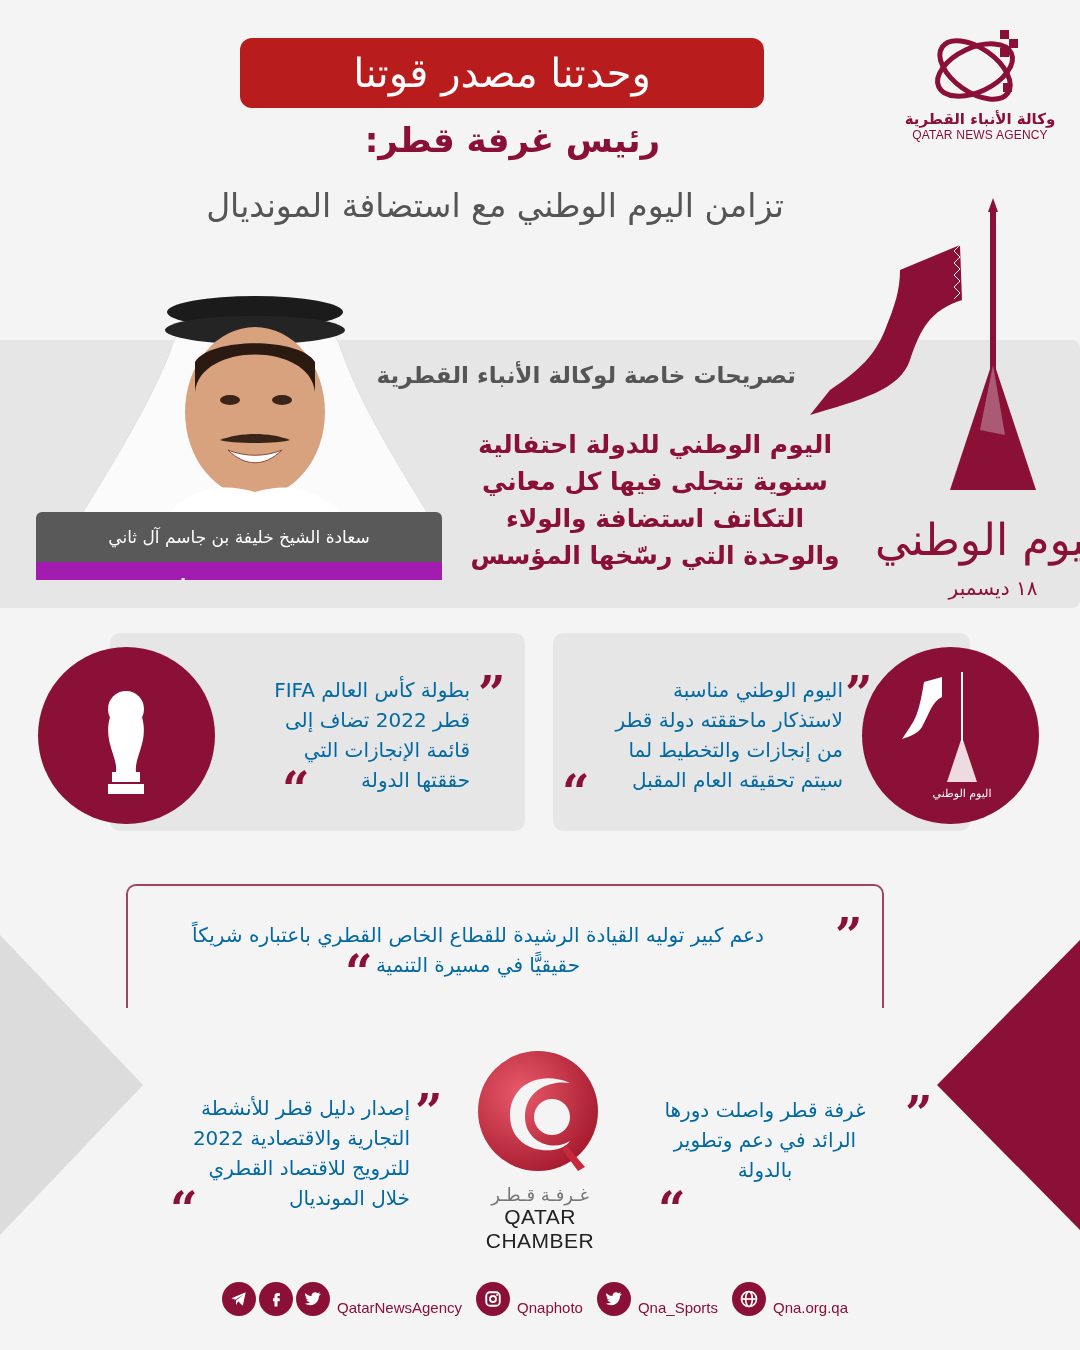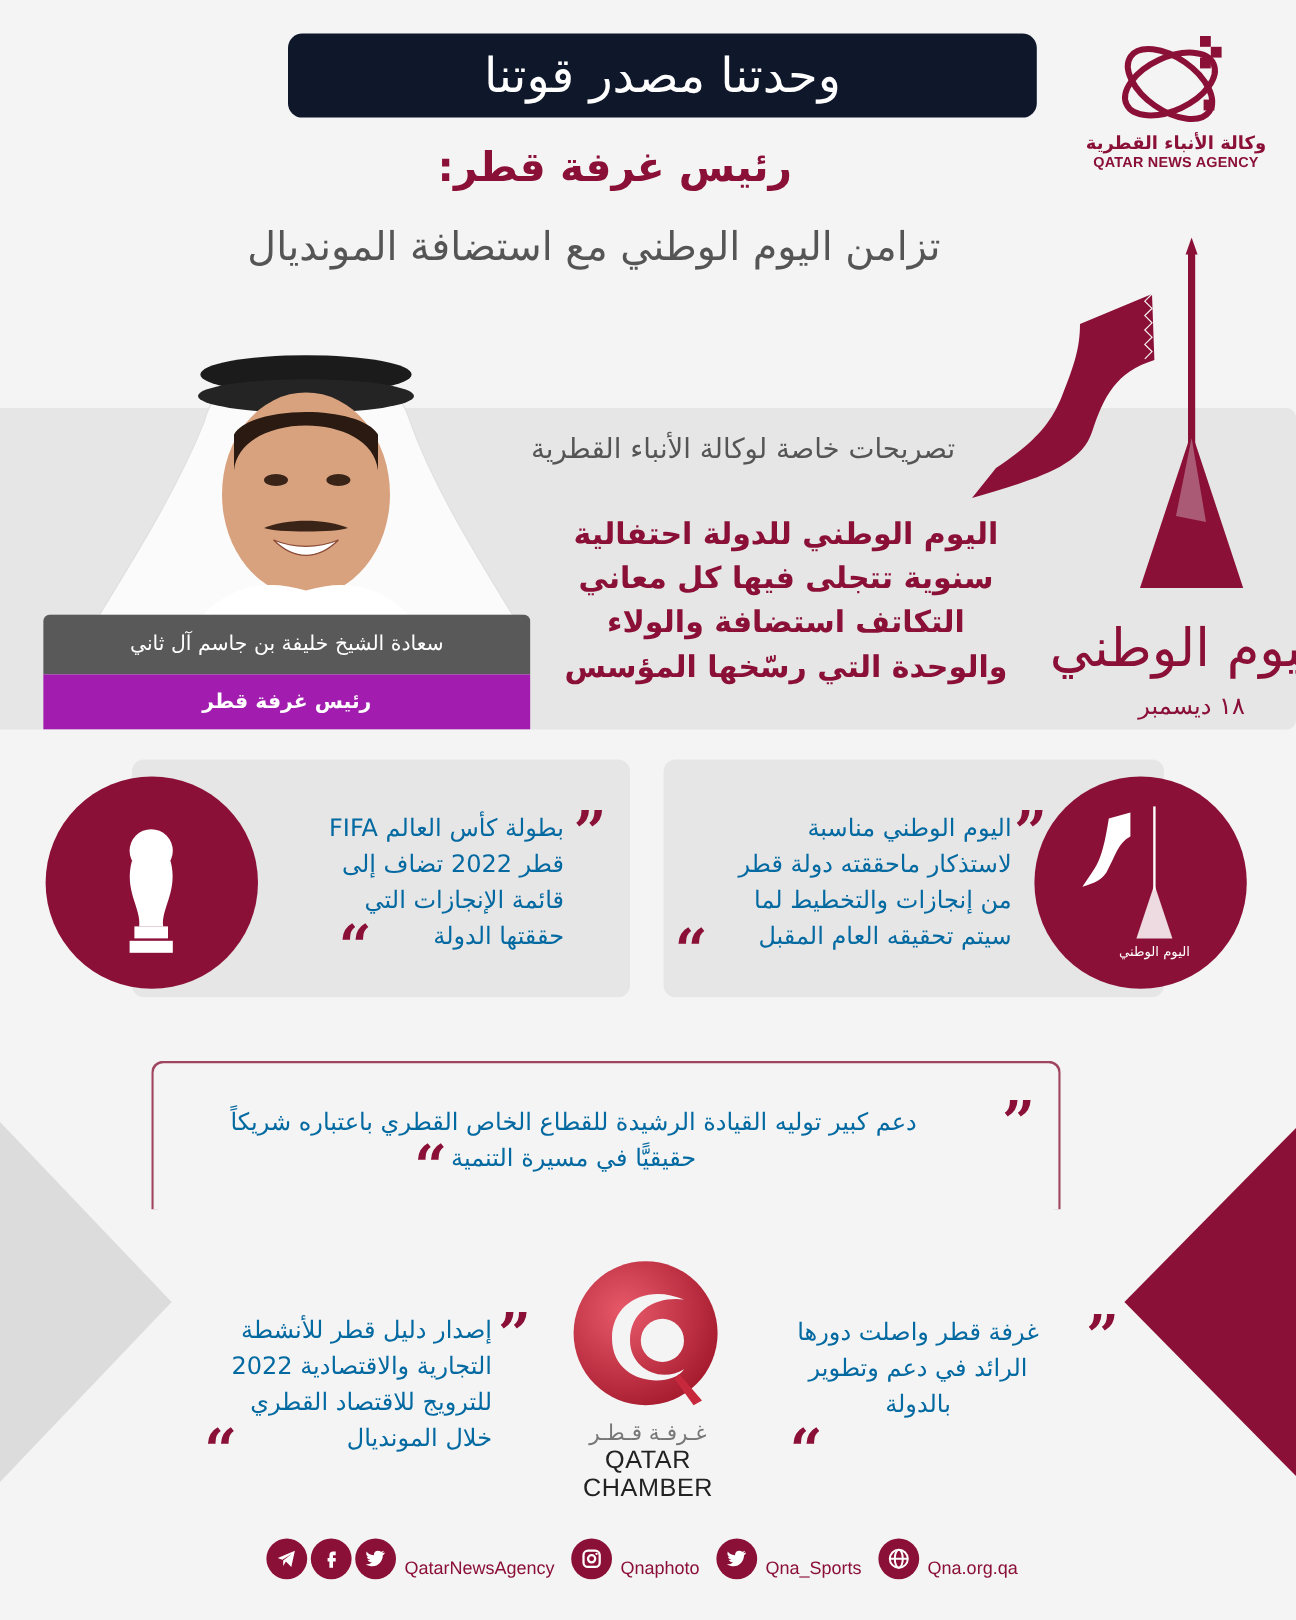--- a/index.html
+++ b/index.html
@@ -8,59 +8,59 @@
     background: #f4f4f4;
     position: relative;
     overflow: hidden;
     font-family: "DejaVu Sans", "Liberation Sans", sans-serif;
     color: #2b2b2b;
   }
   .abs { position: absolute; }
 
   
   .slogan {
-    left: 240px; top: 28px; width: 624px; height: 70px;
-    background: #0f172a; border-radius: 12px;
+    left: 240px; top: 38px; width: 524px; height: 70px;
+    background: #b91c1c; border-radius: 12px;
     display: flex; align-items: center; justify-content: center;
     color: #fff; font-family: "DejaVu Serif", serif; font-size: 40px;
     direction: rtl;
   }
 
   
   .qna-logo { left: 900px; top: 28px; width: 160px; height: 140px; text-align: center; }
   .qna-logo svg { display: block; margin: 0 auto; }
   .qna-ar { font-size: 15px; color: #8b1038; direction: rtl; margin-top: 2px; font-weight: bold; }
-  .qna-en { font-family: "Liberation Sans", sans-serif; font-size: 12px; color: #8b1038; font-weight: bold; letter-spacing: 0.2px; }
+  .qna-en { font-family: "Liberation Sans", sans-serif; font-size: 12px; color: #8b1038; font-weight: normal; letter-spacing: 0.2px; }
 
   
   .kicker {
     right: 420px; top: 120px; font-size: 34px; font-weight: bold; color: #8b1038; direction: rtl;
     text-align: right;
   }
   .headline {
     left: 150px; width: 690px; top: 182px; font-size: 33px; line-height: 48px;
     color: #555; text-align: center; direction: rtl;
   }
 
   
   .panel {
     left: 0; top: 340px; width: 1080px; height: 268px; background: #e6e6e6;
     border-radius: 0 8px 8px 0;
   }
   .exclusive {
-    right: 284px; top: 362px; font-size: 23px; font-weight: normal; color: #555; direction: rtl;
+    right: 284px; top: 362px; font-size: 23px; font-weight: bold; color: #555; direction: rtl;
   }
   .statement {
     right: 235px; top: 426px; width: 380px; font-size: 25px; line-height: 37px;
     font-weight: bold; color: #8b1038; text-align: center; direction: rtl;
   }
 
   
   .portrait { left: 60px; top: 282px; width: 390px; height: 240px; }
-  .name-box { left: 36px; top: 512px; width: 406px; height: 96px; border-radius: 6px 6px 0 0; overflow: hidden; }
+  .name-box { left: 36px; top: 512px; width: 406px; height: 68px; border-radius: 6px 6px 0 0; overflow: hidden; }
   .name-top { height: 50px; background: #595959; color: #fff; display: flex; align-items: center; justify-content: center; font-size: 17px; direction: rtl; }
   .name-bottom { height: 46px; background: #a21caf; color: #fff; display: flex; align-items: center; justify-content: center; font-size: 17px; font-weight: bold; direction: rtl; }
 
   
   .emblem { left: 800px; top: 190px; width: 280px; height: 420px; }
 
   
   .card { background: #e6e6e6; border-radius: 10px; }
   .card-left { left: 110px; top: 633px; width: 415px; height: 198px; }
   .card-right { left: 553px; top: 633px; width: 417px; height: 198px; }

